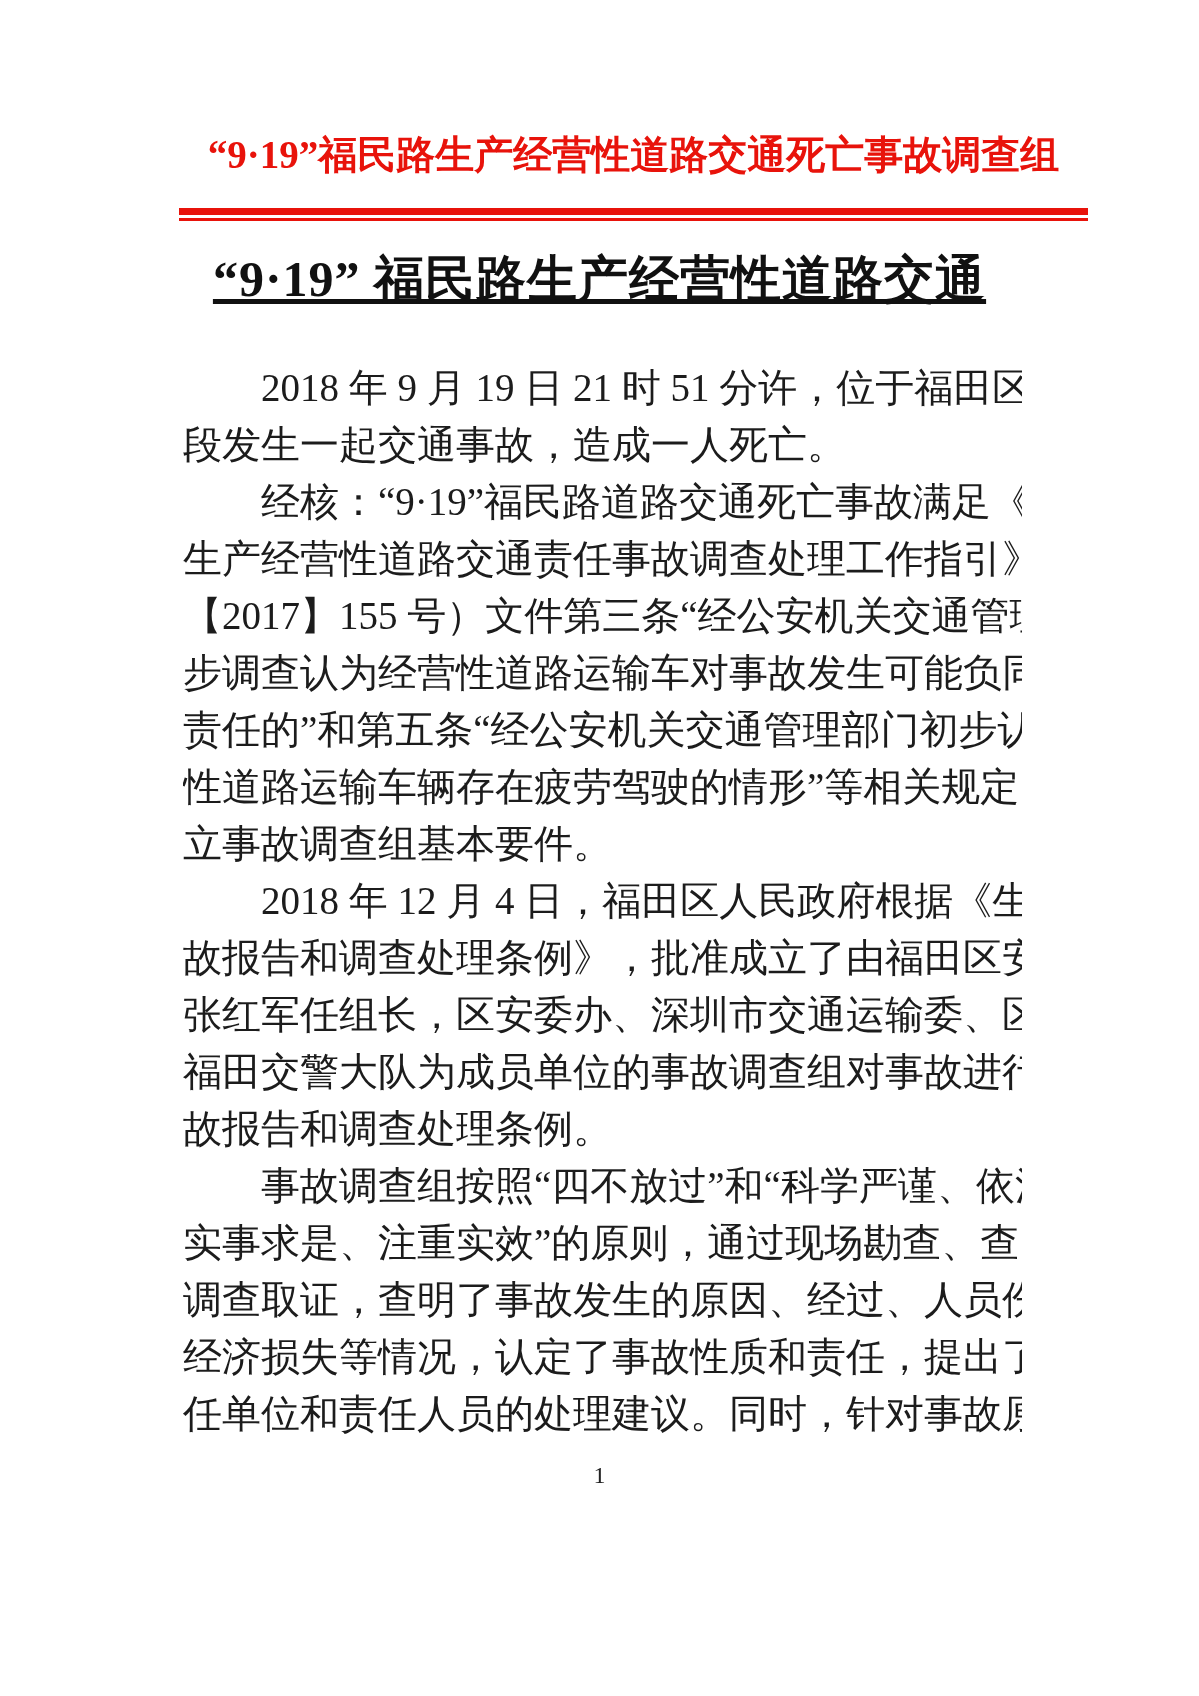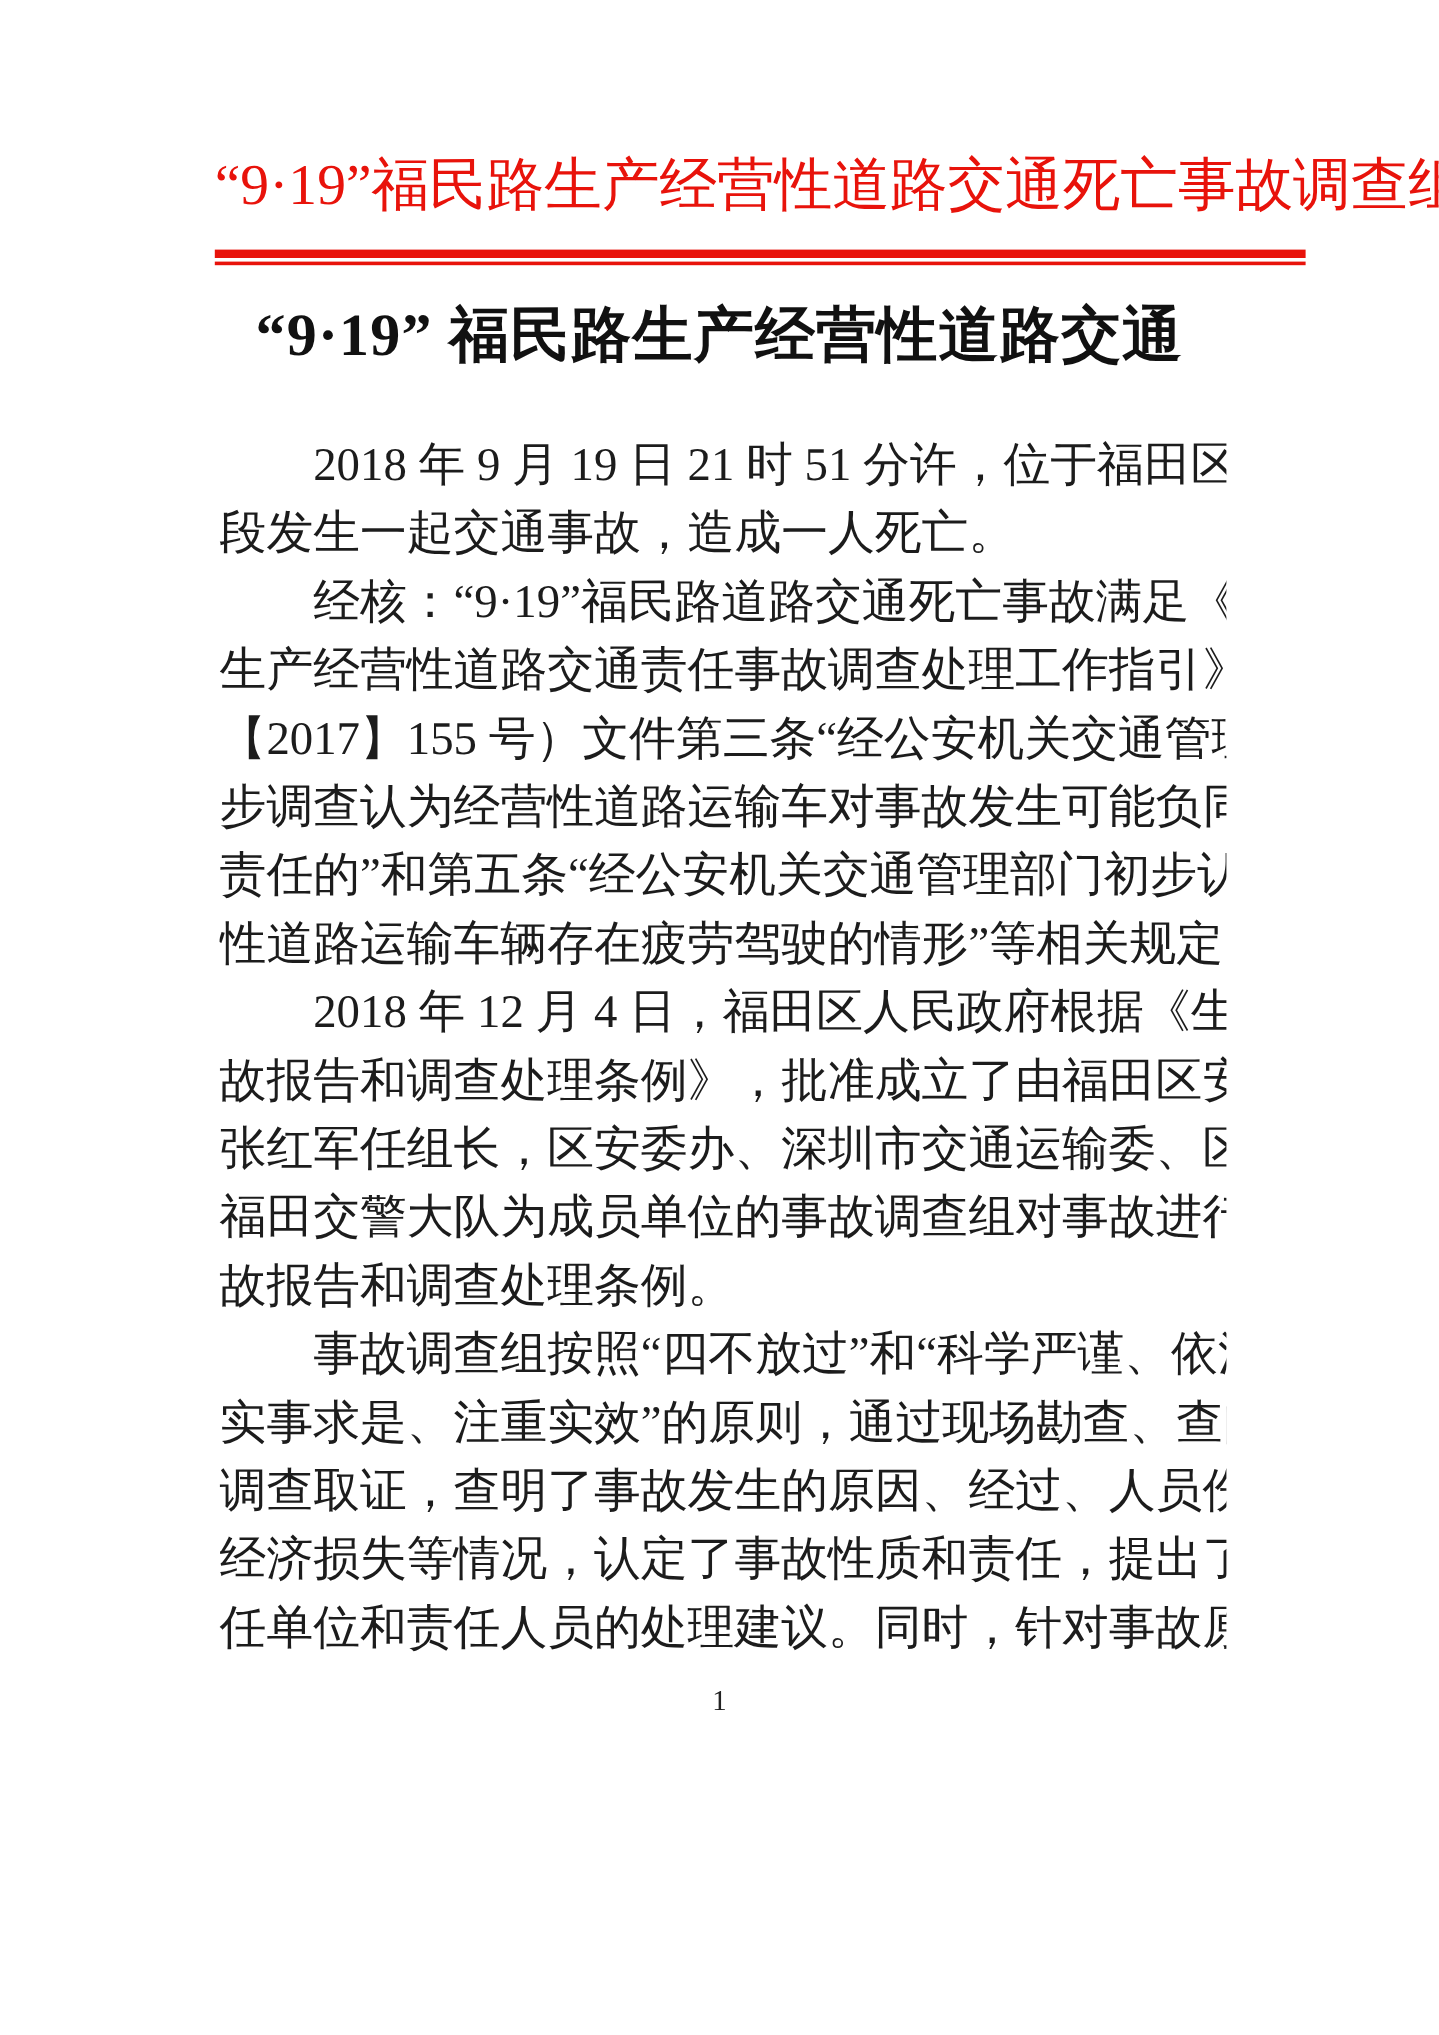--- a/index.html
+++ b/index.html
@@ -12,24 +12,24 @@
     overflow: hidden;
     font-family: "Liberation Serif", "DejaVu Serif", serif;
   }
   
   .doc-header {
     margin: 126px 0 0 179px;
     width: 909px;
   }
   .org-name {
     color: var(--accent, #e8130b);
-    font-weight: 400;
-    font-size: 48px;
+    font-weight: 700;
+    font-size: 39px;
     line-height: 58px;
-    text-align: right;
+    text-align: center;
     white-space: nowrap;
   }
   .rule-thick {
     height: 7px;
     background: var(--accent, #e8130b);
     margin-top: 24px;
   }
   .rule-thin {
     height: 3px;
     background: var(--accent, #e8130b);
@@ -37,20 +37,21 @@
   }
   
   .doc-title {
     margin-top: 24px;
     text-align: center;
     color: #111111;
     font-weight: 700;
     font-size: 50px;
     line-height: 68px;
     letter-spacing: 1px;
+    text-decoration: underline;
   }
   
   .doc-body {
     width: 839px;
     margin: 46px 0 0 183px;
     color: #1c1c1c;
     font-size: 39px;
   }
   .line {
     height: 57px;
@@ -93,20 +94,21 @@
 
   <main class="doc-body">
     <div class="line indent">2018 年 9 月 19 日 21 时 51 分许，位于福田区福民路路</div>
     <div class="line end">段发生一起交通事故，造成一人死亡。</div>
     <div class="line indent">经核：“9·19”福民路道路交通死亡事故满足《广东省</div>
     <div class="line">生产经营性道路交通责任事故调查处理工作指引》（粤安监</div>
     <div class="line">【2017】155 号）文件第三条“经公安机关交通管理部门初</div>
     <div class="line">步调查认为经营性道路运输车对事故发生可能负同等以上</div>
     <div class="line">责任的”和第五条“经公安机关交通管理部门初步认定经营</div>
     <div class="line">性道路运输车辆存在疲劳驾驶的情形”等相关规定，符合成</div>
+    <div class="line end">立事故调查组基本要件。</div>
     <div class="line indent">2018 年 12 月 4 日，福田区人民政府根据《生产安全事</div>
     <div class="line">故报告和调查处理条例》，批准成立了由福田区安委办主任</div>
     <div class="line">张红军任组长，区安委办、深圳市交通运输委、区总工会、</div>
     <div class="line">福田交警大队为成员单位的事故调查组对事故进行调查，特</div>
     <div class="line end">故报告和调查处理条例。</div>
     <div class="line indent">事故调查组按照“四不放过”和“科学严谨、依法依规、</div>
     <div class="line">实事求是、注重实效”的原则，通过现场勘查、查阅资料、</div>
     <div class="line">调查取证，查明了事故发生的原因、经过、人员伤亡和直接</div>
     <div class="line">经济损失等情况，认定了事故性质和责任，提出了对有关责</div>
     <div class="line">任单位和责任人员的处理建议。同时，针对事故原因及暴露</div>

